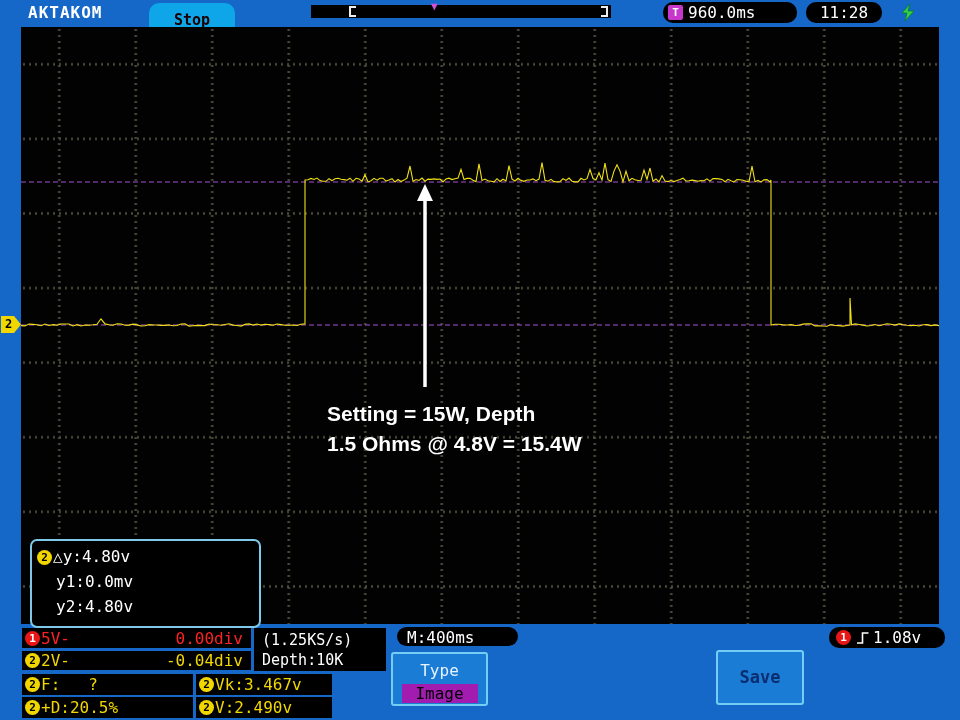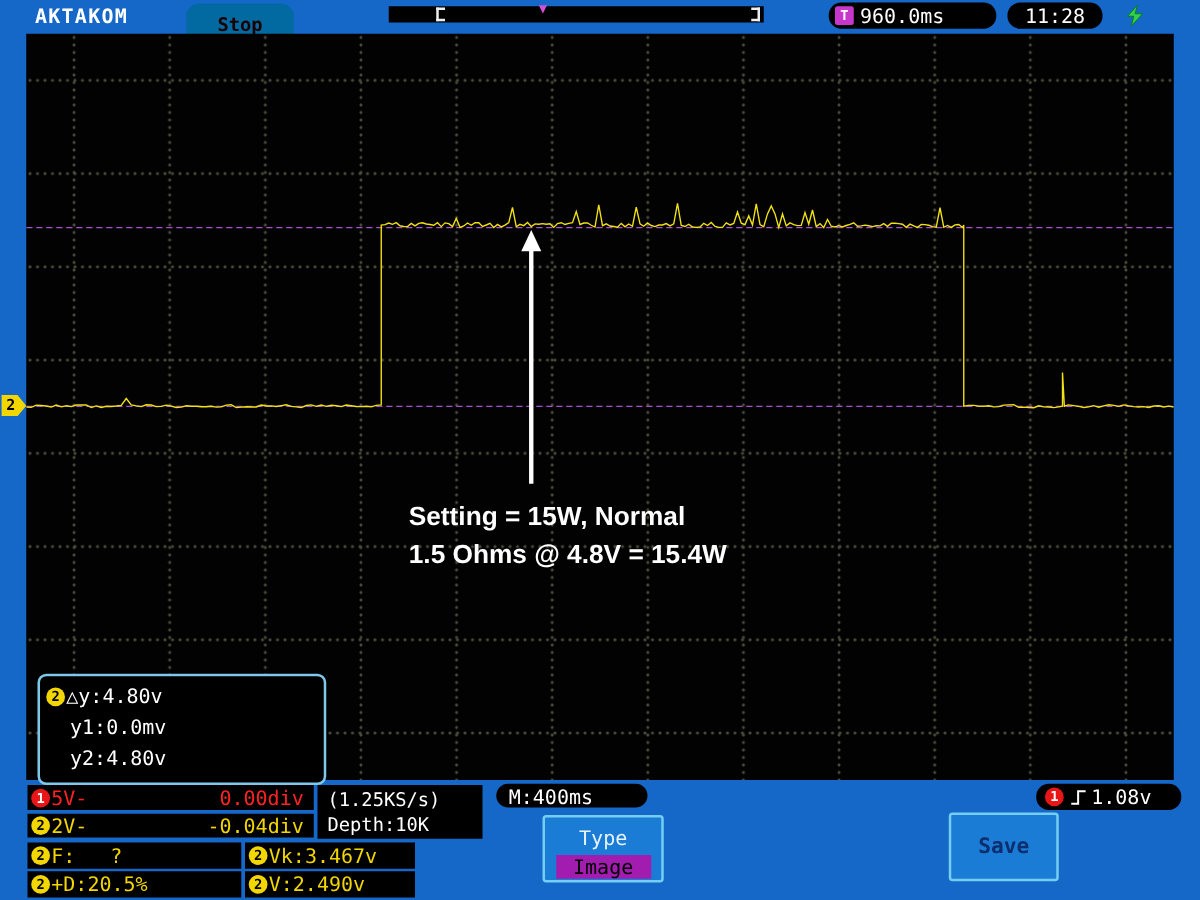--- a/index.html
+++ b/index.html
@@ -2,21 +2,21 @@
 <html><head>
 <meta charset="utf-8">
 <style>
   html,body{margin:0;padding:0;background:#333;}
   #page{position:relative;width:960px;height:720px;background:#1567c8;overflow:hidden;
         font-family:"DejaVu Sans Mono",monospace;}
 
   
   .brand{position:absolute;left:28px;top:4px;font:bold 16px/18px "DejaVu Sans Mono",monospace;
          color:#ffffff;letter-spacing:1px;}
-  .stop-btn{position:absolute;left:149px;top:3px;width:86px;height:34px;background:#0369a1;
+  .stop-btn{position:absolute;left:149px;top:3px;width:86px;height:34px;background:#0ea5e9;
             border:none;border-radius:10px;font:bold 15px/19px "DejaVu Sans Mono",monospace;
             color:#1a0000;text-align:center;padding:0;cursor:pointer;}
   .posbar{position:absolute;left:311px;top:5px;width:300px;height:13px;background:#000;}
   .bracket{position:absolute;top:1px;bottom:1px;width:5px;}
   .bracket.l{left:38px;border-left:2px solid #eee;border-top:2px solid #eee;border-bottom:2px solid #eee;}
   .bracket.r{right:3px;border-right:2px solid #eee;border-top:2px solid #eee;border-bottom:2px solid #eee;}
   .pos-marker{position:absolute;left:120px;top:-5px;font-size:11px;color:#d24fd8;}
   .pill{position:absolute;background:#000;border-radius:10px;color:#fff;
         font:16px/21px "DejaVu Sans Mono",monospace;}
   #trig-time{left:663px;top:2px;width:134px;height:21px;display:flex;align-items:center;
@@ -60,21 +60,21 @@
   .measbox{display:flex;align-items:center;padding-left:3px;color:#f2d600;font-size:16px;}
   #f-box{left:22px;top:674px;width:171px;height:21px;}
   #vk-box{left:196px;top:674px;width:136px;height:21px;}
   #d-box{left:22px;top:697px;width:171px;height:21px;}
   #v-box{left:196px;top:697px;width:136px;height:21px;}
   .gap-val{margin-left:28px;}
   #trig-box{left:829px;top:627px;width:116px;height:21px;border-radius:10px;display:flex;
             align-items:center;gap:3px;padding-left:7px;box-sizing:border-box;color:#fff;font-size:16px;}
 
   .softkey{position:absolute;background:#1b7cd6;border:2px solid #74cdf2;border-radius:3px;
-           font-family:"DejaVu Sans Mono",monospace;cursor:pointer;box-sizing:border-box;margin-left:43px;}
+           font-family:"DejaVu Sans Mono",monospace;cursor:pointer;box-sizing:border-box;}
   #type-btn{left:391px;top:652px;width:97px;height:54px;color:#e6f3ff;font-size:16px;text-align:center;padding:0;}
   #type-btn .sk-label{display:block;margin-top:5px;}
   #type-btn .sk-value{display:block;width:76px;margin:4px auto 0;background:#a21caf;color:#000;}
   #save-btn{left:716px;top:650px;width:88px;height:55px;color:#0a2e6e;font-weight:bold;
             font-size:17px;line-height:51px;text-align:center;padding:0;}
 </style>
 </head>
 <body>
 
 <div id="page">
@@ -104,21 +104,21 @@
       <line id="cur-upper" stroke-dasharray="5 3" stroke-width="1" x1="0" x2="918" y1="155" y2="155" stroke="#a84fd2"></line>
       <line id="cur-lower" stroke-dasharray="5 3" stroke-width="1" x1="0" x2="918" y1="298" y2="298" stroke="#a84fd2"></line>
       <polyline id="wave" fill="none" stroke-width="1.1" points="0,298.6 4,298.9 8,297.1 12,297.4 16,297.8 20,298.7 24,297.0 28,298.5 32,297.6 36,298.3 40,297.0 44,297.0 48,297.0 52,299.0 56,297.7 60,299.0 64,298.0 68,298.2 72,297.8 76,297.3 80,291.8 84,296.9 88,297.7 92,298.3 96,296.8 100,297.0 104,298.3 108,298.1 112,297.1 116,297.9 120,299.0 124,298.7 128,297.6 132,298.0 136,298.0 140,298.4 144,298.4 148,298.0 152,298.7 156,298.5 160,297.1 164,296.8 168,299.1 172,298.7 176,298.4 180,298.6 184,298.6 188,297.0 192,297.8 196,297.7 200,298.2 204,297.5 208,296.8 212,298.1 216,298.5 220,299.1 224,297.4 228,296.9 232,298.1 236,297.0 240,298.1 244,297.2 248,297.6 252,298.3 256,297.0 260,297.6 264,298.2 268,298.3 272,298.0 276,298.5 280,297.3 284,296.9 284,153.0 287,152.7 290,151.4 293,152.5 296,151.1 299,153.6 302,154.2 305,154.3 308,151.7 311,153.7 314,151.7 317,151.2 320,152.2 323,152.6 326,153.2 329,151.2 332,154.3 335,151.3 338,151.9 341,154.3 344,147.7 347,154.9 350,153.8 353,151.4 356,153.2 359,151.2 362,151.2 365,154.1 368,153.0 371,151.7 374,155.0 377,152.5 380,154.5 383,153.1 386,151.1 389,139.0 392,154.4 395,152.5 398,153.5 401,151.0 404,154.2 407,152.1 410,152.4 413,151.9 416,152.4 419,152.0 422,154.9 425,151.9 428,151.2 431,152.6 434,151.7 437,151.1 440,142.3 443,152.6 446,151.4 449,151.4 452,153.2 455,154.6 458,136.8 461,153.5 464,152.1 467,153.8 470,154.2 473,154.8 476,151.7 479,154.5 482,152.2 485,154.0 488,138.7 491,152.1 494,154.0 497,151.3 500,153.4 503,154.3 506,153.0 509,153.0 512,151.9 515,153.7 518,152.1 521,135.7 524,153.4 527,154.2 530,152.4 533,154.6 536,154.9 539,154.6 542,151.7 545,153.4 548,151.0 551,154.2 554,154.9 557,154.9 560,151.3 563,152.9 566,151.7 569,142.6 572,151.5 575,152.7 578,145.7 581,153.1 584,136.1 587,152.7 590,154.4 593,144.1 596,137.7 599,144.1 602,154.9 605,144.2 608,153.7 611,151.3 614,152.7 617,153.5 620,153.3 623,143.1 626,152.4 629,141.0 632,154.3 635,151.9 638,155.0 641,148.6 644,154.0 647,154.6 650,153.5 653,154.6 656,153.4 659,152.5 662,151.2 665,154.0 668,153.7 671,153.1 674,153.6 677,154.3 680,153.6 683,153.7 686,151.9 689,154.1 692,151.5 695,151.6 698,151.9 701,152.4 704,154.8 707,152.3 710,153.7 713,154.9 716,152.6 719,152.7 722,153.2 725,154.3 728,154.8 731,139.2 734,154.8 737,153.4 740,154.9 743,152.9 746,152.6 749,155.0 750,153.0 750,298.0 754,297.3 758,297.3 762,297.9 766,298.0 770,297.6 774,298.5 778,298.3 782,297.1 786,296.9 790,296.8 794,298.9 798,298.7 802,299.0 806,299.2 810,297.6 814,298.5 818,298.6 822,299.1 826,298.5 829,298.0 829,271.0 830.5,298.0 830,298.0 834,296.9 838,297.5 842,298.1 846,299.0 850,298.5 854,297.5 858,298.8 862,297.7 866,296.8 870,297.3 874,298.1 878,296.9 882,297.7 886,298.3 890,298.6 894,298.3 898,299.0 902,297.8 906,297.6 910,298.6 914,297.9 918,298.6" stroke="#f2e114"></polyline>
       <g>
         <line x1="404" y1="172" x2="404" y2="360" stroke="#fff" stroke-width="3.5"></line>
         <polygon points="404,157 396,174 412,174" fill="#fff"></polygon>
       </g>
     </svg>
 
     <div class="anno">
-      <div>Setting = 15W, Normal</div>
+      <div>Setting = 15W, Depth</div>
       <div>1.5 Ohms @ 4.8V = 15.4W</div>
     </div>
 
     <div class="cursor-box">
       <div class="cline">
         <span class="badge yel">2</span><span>△y:</span><span>4.80v</span>
       </div>
       <div class="cline ind">
         <span>y1:</span><span>0.0mv</span>
       </div>

